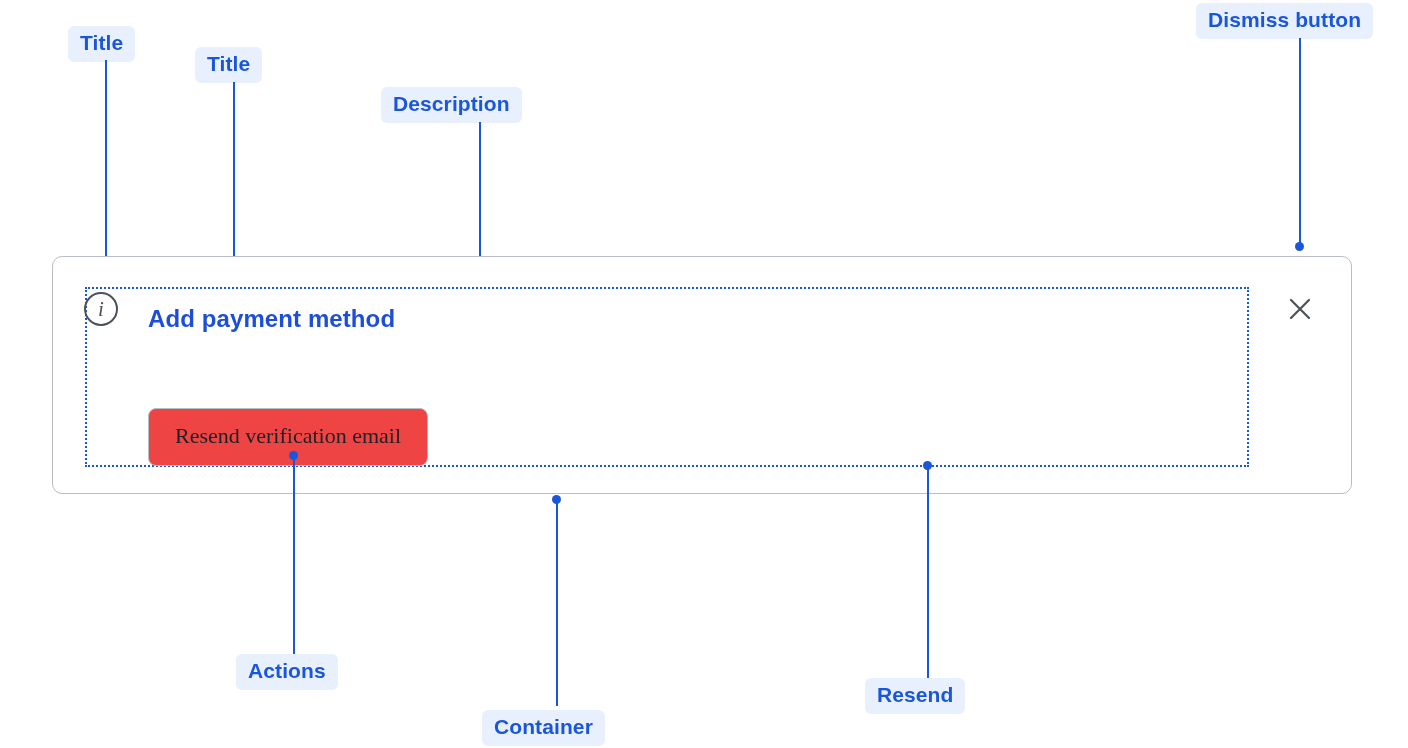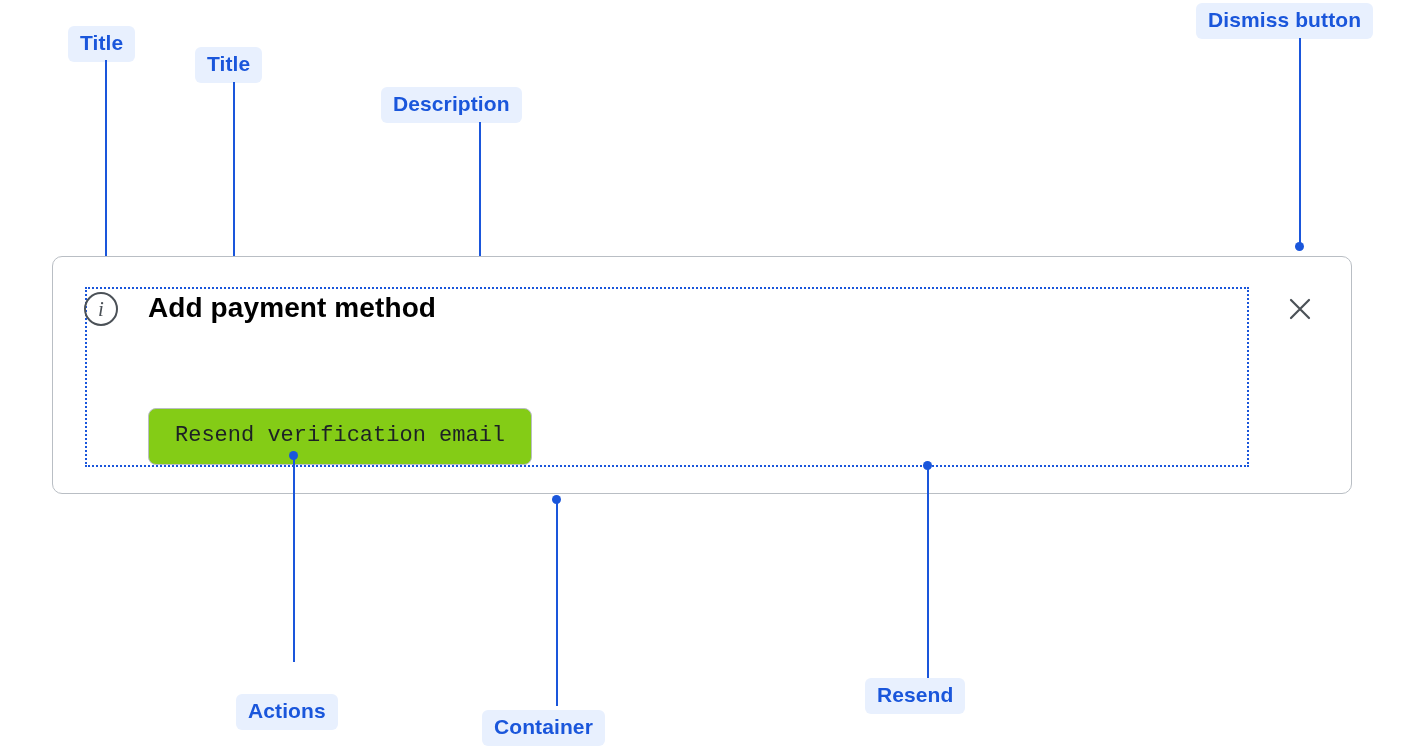--- a/index.html
+++ b/index.html
@@ -81,24 +81,24 @@
     justify-content: center;
     color: #4b5157;
     font-family: "Liberation Serif", serif;
     font-size: 21px;
     font-style: italic;
     line-height: 1;
   }
   .alert-title {
     position: absolute;
     left: 148px;
-    top: 292px;
-    font-size: 28px;
+    top: 305px;
+    font-size: 24px;
     font-weight: 700;
-    color: #000000;
+    color: #1d4ed8;
     letter-spacing: 0.1px;
   }
   .alert-desc {
     position: absolute;
     left: 148px;
     top: 341px;
     font-size: 23px;
     font-weight: 400;
     color: #1d2125;
     letter-spacing: 0.1px;
@@ -106,23 +106,23 @@
   .alert-actions {
     position: absolute;
     left: 148px;
     top: 408px;
   }
   .action-button {
     display: inline-block;
     box-sizing: border-box;
     border: 1px solid #b9bec4;
     border-radius: 8px;
-    background: #84cc16;
+    background: #ef4444;
     color: #1d2125;
-    font-family: Liberation Mono, monospace;
+    font-family: Liberation Serif, serif;
     font-size: 22px;
     font-weight: 400;
     padding: 14px 26px 16px 26px;
     cursor: pointer;
   }
   .dismiss-button {
     position: absolute;
     left: 1282px;
     top: 291px;
     width: 36px;
@@ -171,21 +171,21 @@
   </div>
 
   <div class="dismiss-button">
     <svg width="26" height="26" viewBox="0 0 26 26" aria-hidden="true">
       <path d="M4 4 L22 22 M22 4 L4 22" stroke="#4b5157" stroke-width="2.2" stroke-linecap="round" fill="none"></path>
     </svg>
   </div>
 
   <div class="anno-dot" style="left:289px; top:451px;"></div>
   <div class="anno-line" style="left:293px; top:456px; height:206px;"></div>
-  <div class="anno-label" style="left:236px; top:694px;">Actions</div>
+  <div class="anno-label" style="left:236px; top:654px;">Actions</div>
 
   <div class="anno-dot" style="left:552px; top:495px;"></div>
   <div class="anno-line" style="left:556px; top:500px; height:206px;"></div>
   <div class="anno-label" style="left:482px; top:710px;">Container</div>
 
   <div class="anno-dot" style="left:923px; top:461px;"></div>
   <div class="anno-line" style="left:927px; top:466px; height:212px;"></div>
   <div class="anno-label" style="left:865px; top:678px;">Resend</div>
 
 </div>

